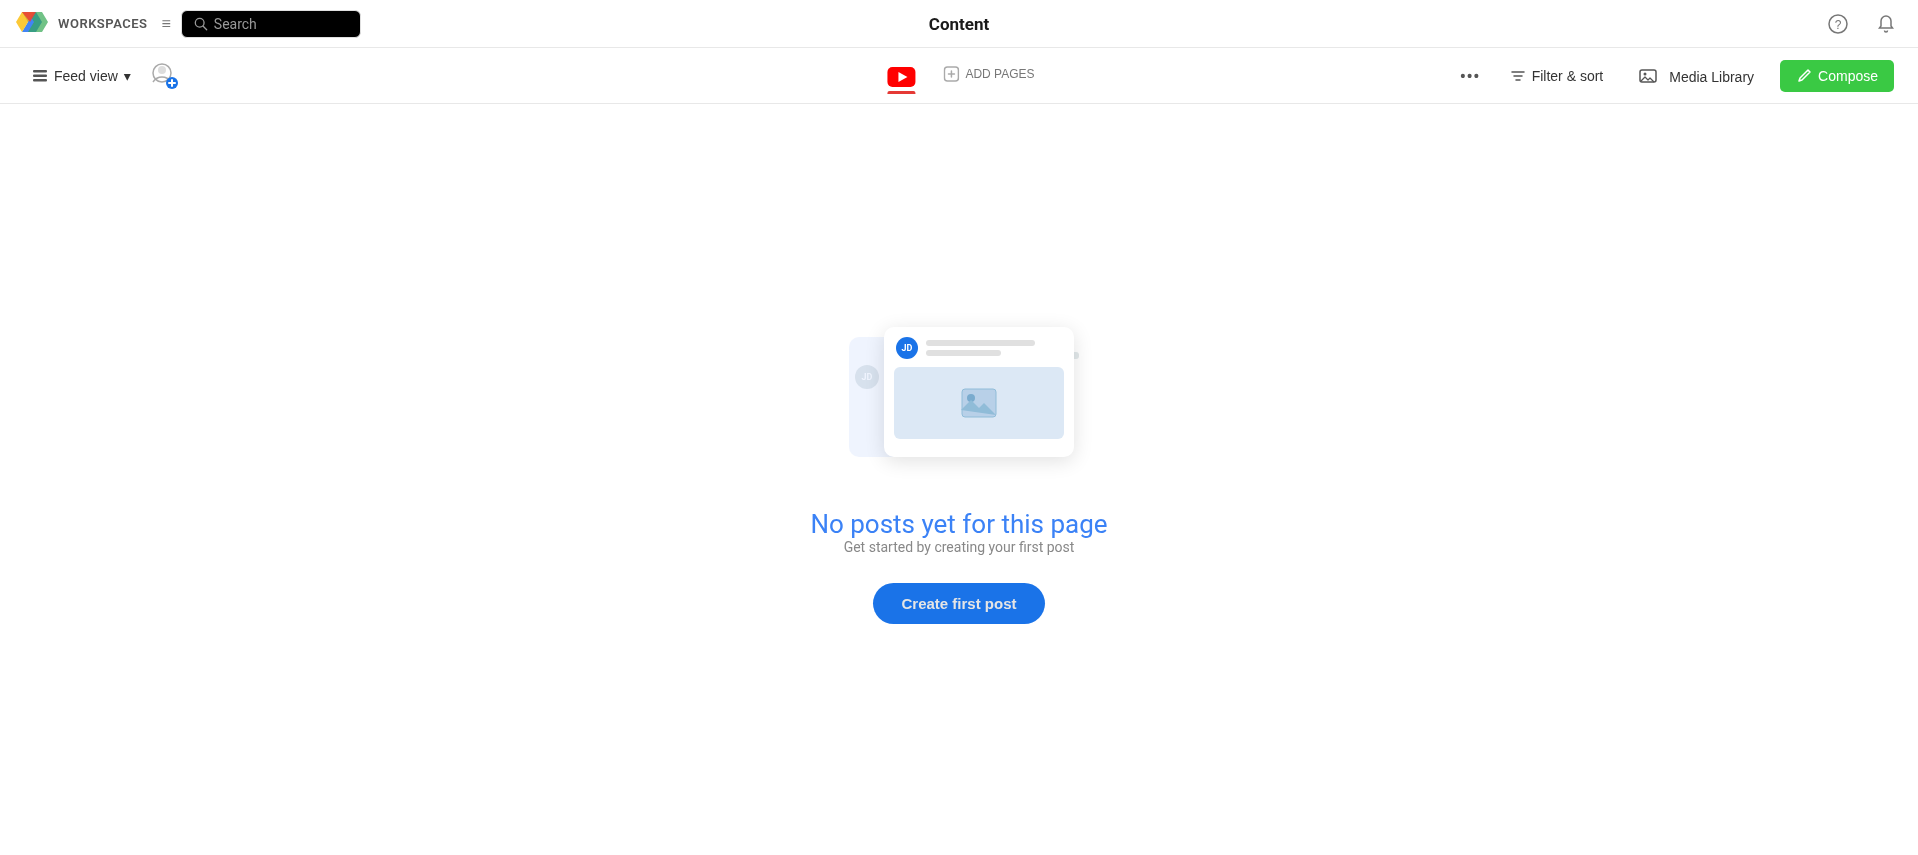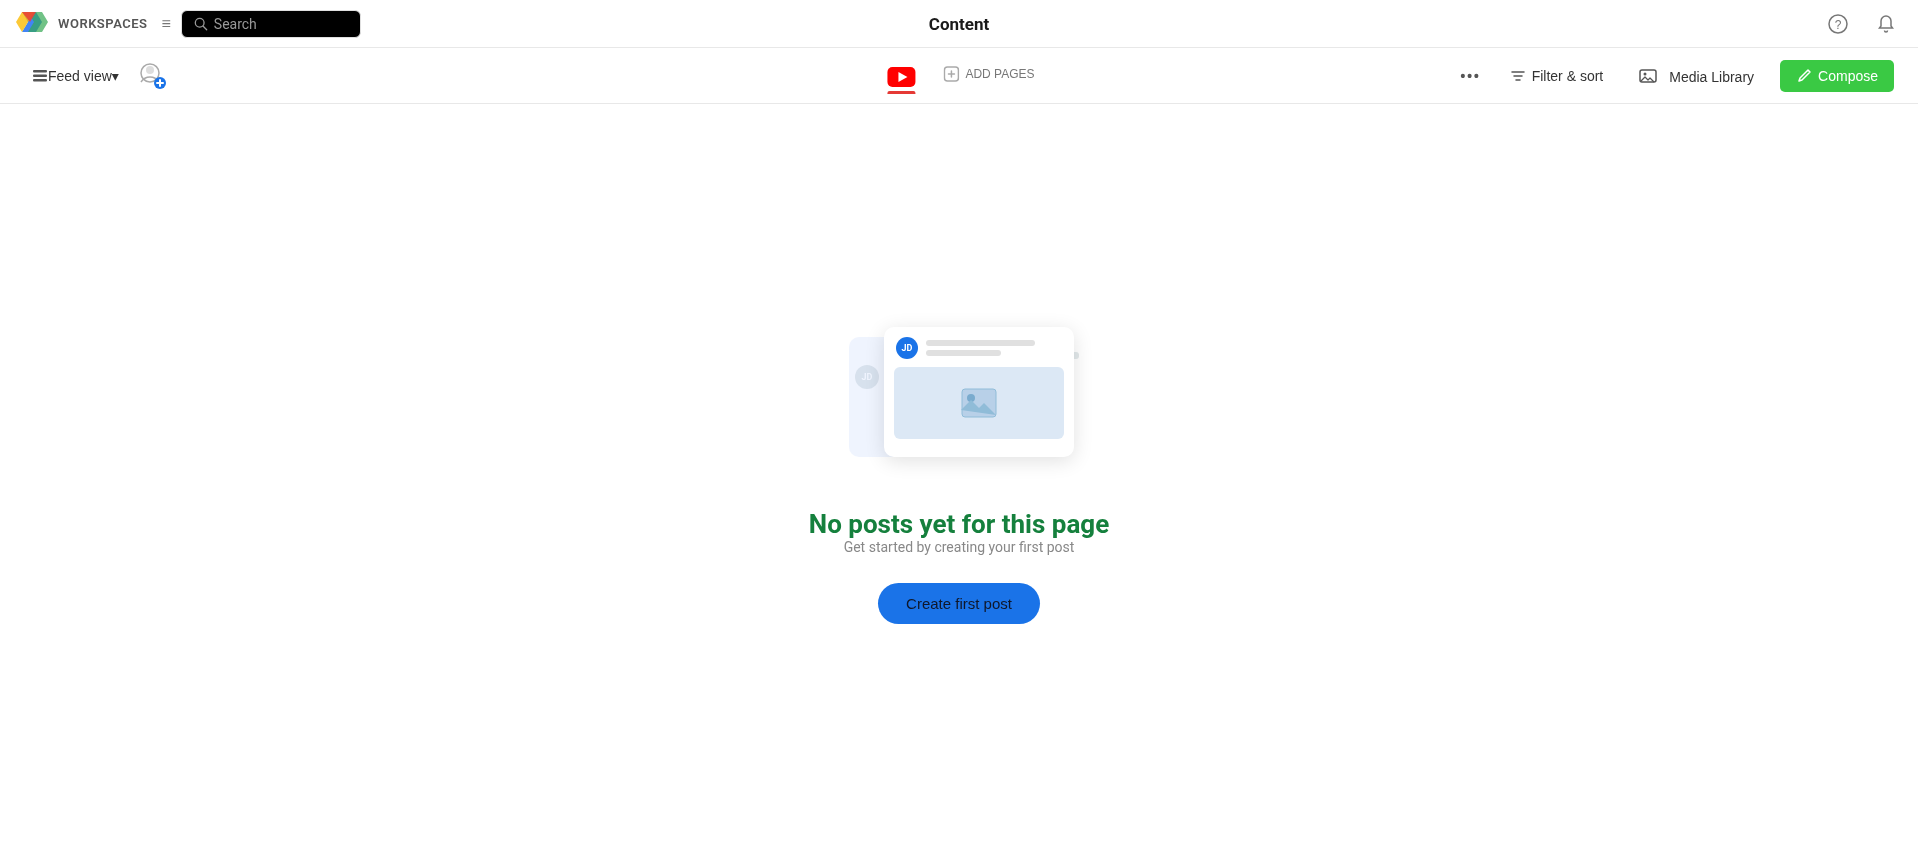--- a/index.html
+++ b/index.html
@@ -90,21 +90,21 @@
       position: relative;
     }
     .toolbar-left {
       display: flex;
       align-items: center;
       gap: 8px;
     }
     .feed-view-btn {
       display: flex;
       align-items: center;
-      gap: 0;
+      gap: 6px;
       font-size: 14px;
       color: #333;
       cursor: pointer;
       padding: 4px 8px;
       border-radius: 4px;
       border: none;
       background: none;
     }
     .add-account-btn {
       width: 36px;
@@ -311,38 +311,38 @@
     }
     .card-bg-line {
       height: 7px;
       background: #cfd8dc;
       border-radius: 3px;
       opacity: 0.6;
     }
 
     .empty-title {
       font-size: 26px;
-      font-weight: 700;
-      color: #15803d;
+      font-weight: 400;
+      color: #3b82f6;
       text-align: center;
     }
     .empty-subtitle {
       font-size: 14px;
       color: #888;
       margin-bottom: 28px;
       text-align: center;
     }
     .create-first-post-btn {
       background: #1a73e8;
-      color: #0f172a;
+      color: #e5e5e5;
       border: none;
       border-radius: 24px;
       padding: 12px 28px;
       font-size: 15px;
-      font-weight: 400;
+      font-weight: 700;
       cursor: pointer;
     }
 
     
     .yt-icon {
       width: 28px;
       height: 20px;
       background: #ff0000;
       border-radius: 5px;
       display: flex;

